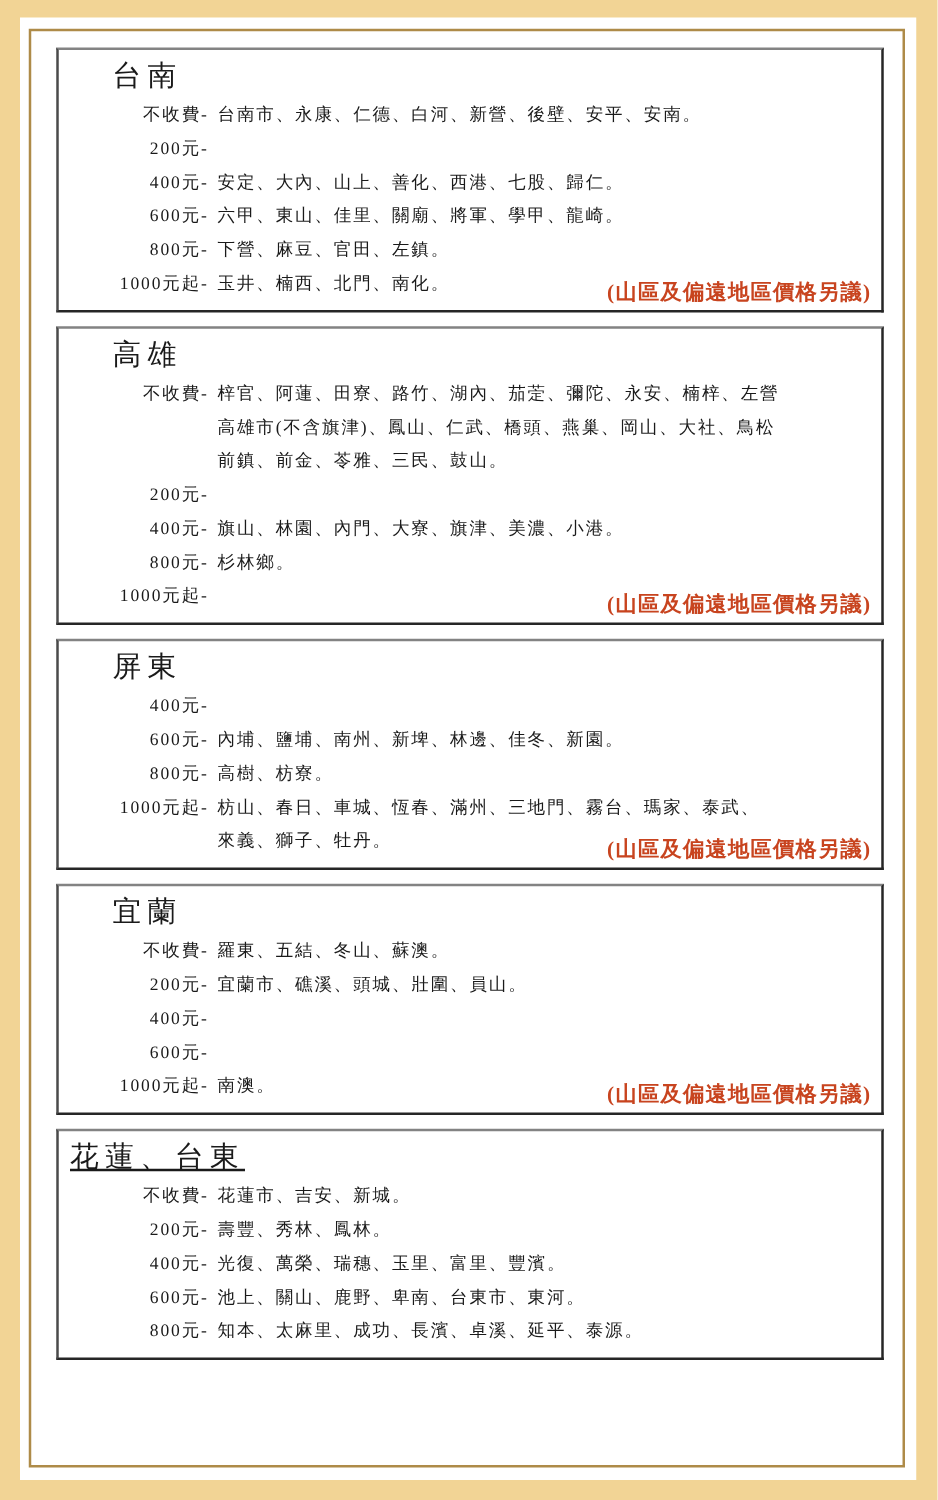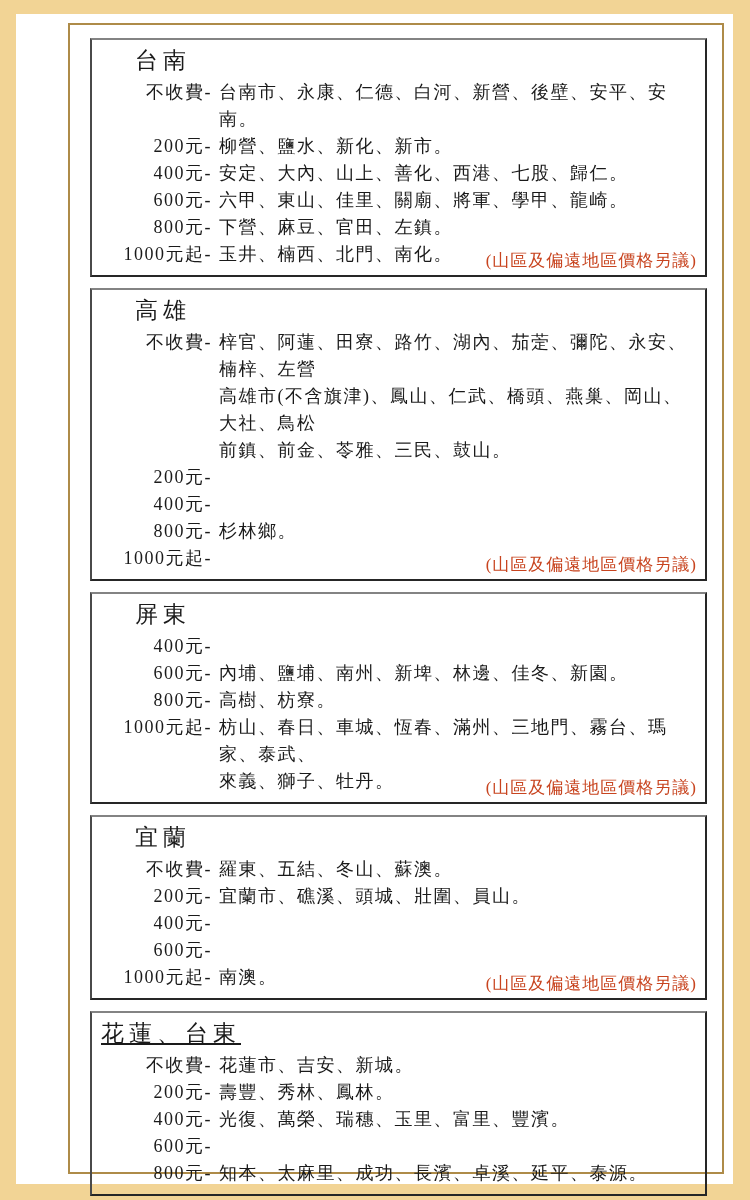--- a/index.html
+++ b/index.html
@@ -17,73 +17,69 @@
     color:var(--ink);
   }
   .sheet{
     position:absolute;left:16px;top:14px;width:717px;height:1170px;
     background:#FFFFFF;
   }
   .gold-frame{
     position:absolute;left:7px;top:9px;right:9px;bottom:10px;
     border:2px solid var(--gold);
     padding:13px 15px 0 20px;
-    margin-left:45px;
   }
   .region-box{
     position:relative;
     border:2px solid #262626;
     border-top-color:#838383;
     border-left-color:#4a4a4a;
     margin-bottom:11px;
     padding:5px 8px 7px 0;
   }
   .region-title{
     margin:1px 0 3px 43px;
     font-size:23px;
     font-weight:normal;
     letter-spacing:5px;
     line-height:30px;
   }
   .region-title.flush{margin-left:9px;text-decoration:underline;}
   .fee-row{
     display:flex;
-    font-size:18px;
+    font-size:14px;
     line-height:27px;
     letter-spacing:1.5px;
   }
   .fee-label{
     flex:none;width:120px;text-align:right;white-space:nowrap;
   }
   .fee-areas{margin-left:7px;flex:1;}
   .remote-note{
     position:absolute;right:8px;bottom:3px;
     color:var(--red);
-    font-size:17px;letter-spacing:1px;white-space:nowrap;
+    font-size:17px;letter-spacing:1px;white-space:nowrap;font-weight:bold;
   }
 </style>
 </head>
 <body>
 
 <div class="sheet">
   <div class="gold-frame">
     <div id="sections">
         <section class="region-box">
           <h2 class="region-title">台南</h2>
           <div class="fee-row">
             <div class="fee-label">不收費-</div>
             <div class="fee-areas">
               <div>台南市、永康、仁德、白河、新營、後壁、安平、安南。</div>
             </div>
           </div>
           <div class="fee-row">
             <div class="fee-label">200元-</div>
-            <div class="fee-areas">
-              <div>柳營、鹽水、新化、新市。</div>
-            </div>
           </div>
           <div class="fee-row">
             <div class="fee-label">400元-</div>
             <div class="fee-areas">
               <div>安定、大內、山上、善化、西港、七股、歸仁。</div>
             </div>
           </div>
           <div class="fee-row">
             <div class="fee-label">600元-</div>
             <div class="fee-areas">
@@ -112,20 +108,23 @@
               <div>梓官、阿蓮、田寮、路竹、湖內、茄萣、彌陀、永安、楠梓、左營</div>
               <div>高雄市(不含旗津)、鳳山、仁武、橋頭、燕巢、岡山、大社、鳥松</div>
               <div>前鎮、前金、苓雅、三民、鼓山。</div>
             </div>
           </div>
           <div class="fee-row">
             <div class="fee-label">200元-</div>
           </div>
           <div class="fee-row">
             <div class="fee-label">400元-</div>
+            <div class="fee-areas">
+              <div>旗山、林園、內門、大寮、旗津、美濃、小港。</div>
+            </div>
           </div>
           <div class="fee-row">
             <div class="fee-label">800元-</div>
             <div class="fee-areas">
               <div>杉林鄉。</div>
             </div>
           </div>
           <div class="fee-row">
             <div class="fee-label">1000元起-</div>
           </div>
@@ -200,20 +199,23 @@
             </div>
           </div>
           <div class="fee-row">
             <div class="fee-label">400元-</div>
             <div class="fee-areas">
               <div>光復、萬榮、瑞穗、玉里、富里、豐濱。</div>
             </div>
           </div>
           <div class="fee-row">
             <div class="fee-label">600元-</div>
+            <div class="fee-areas">
+              <div>池上、關山、鹿野、卑南、台東市、東河。</div>
+            </div>
           </div>
           <div class="fee-row">
             <div class="fee-label">800元-</div>
             <div class="fee-areas">
               <div>知本、太麻里、成功、長濱、卓溪、延平、泰源。</div>
             </div>
           </div>
         </section>
       </div>
 

